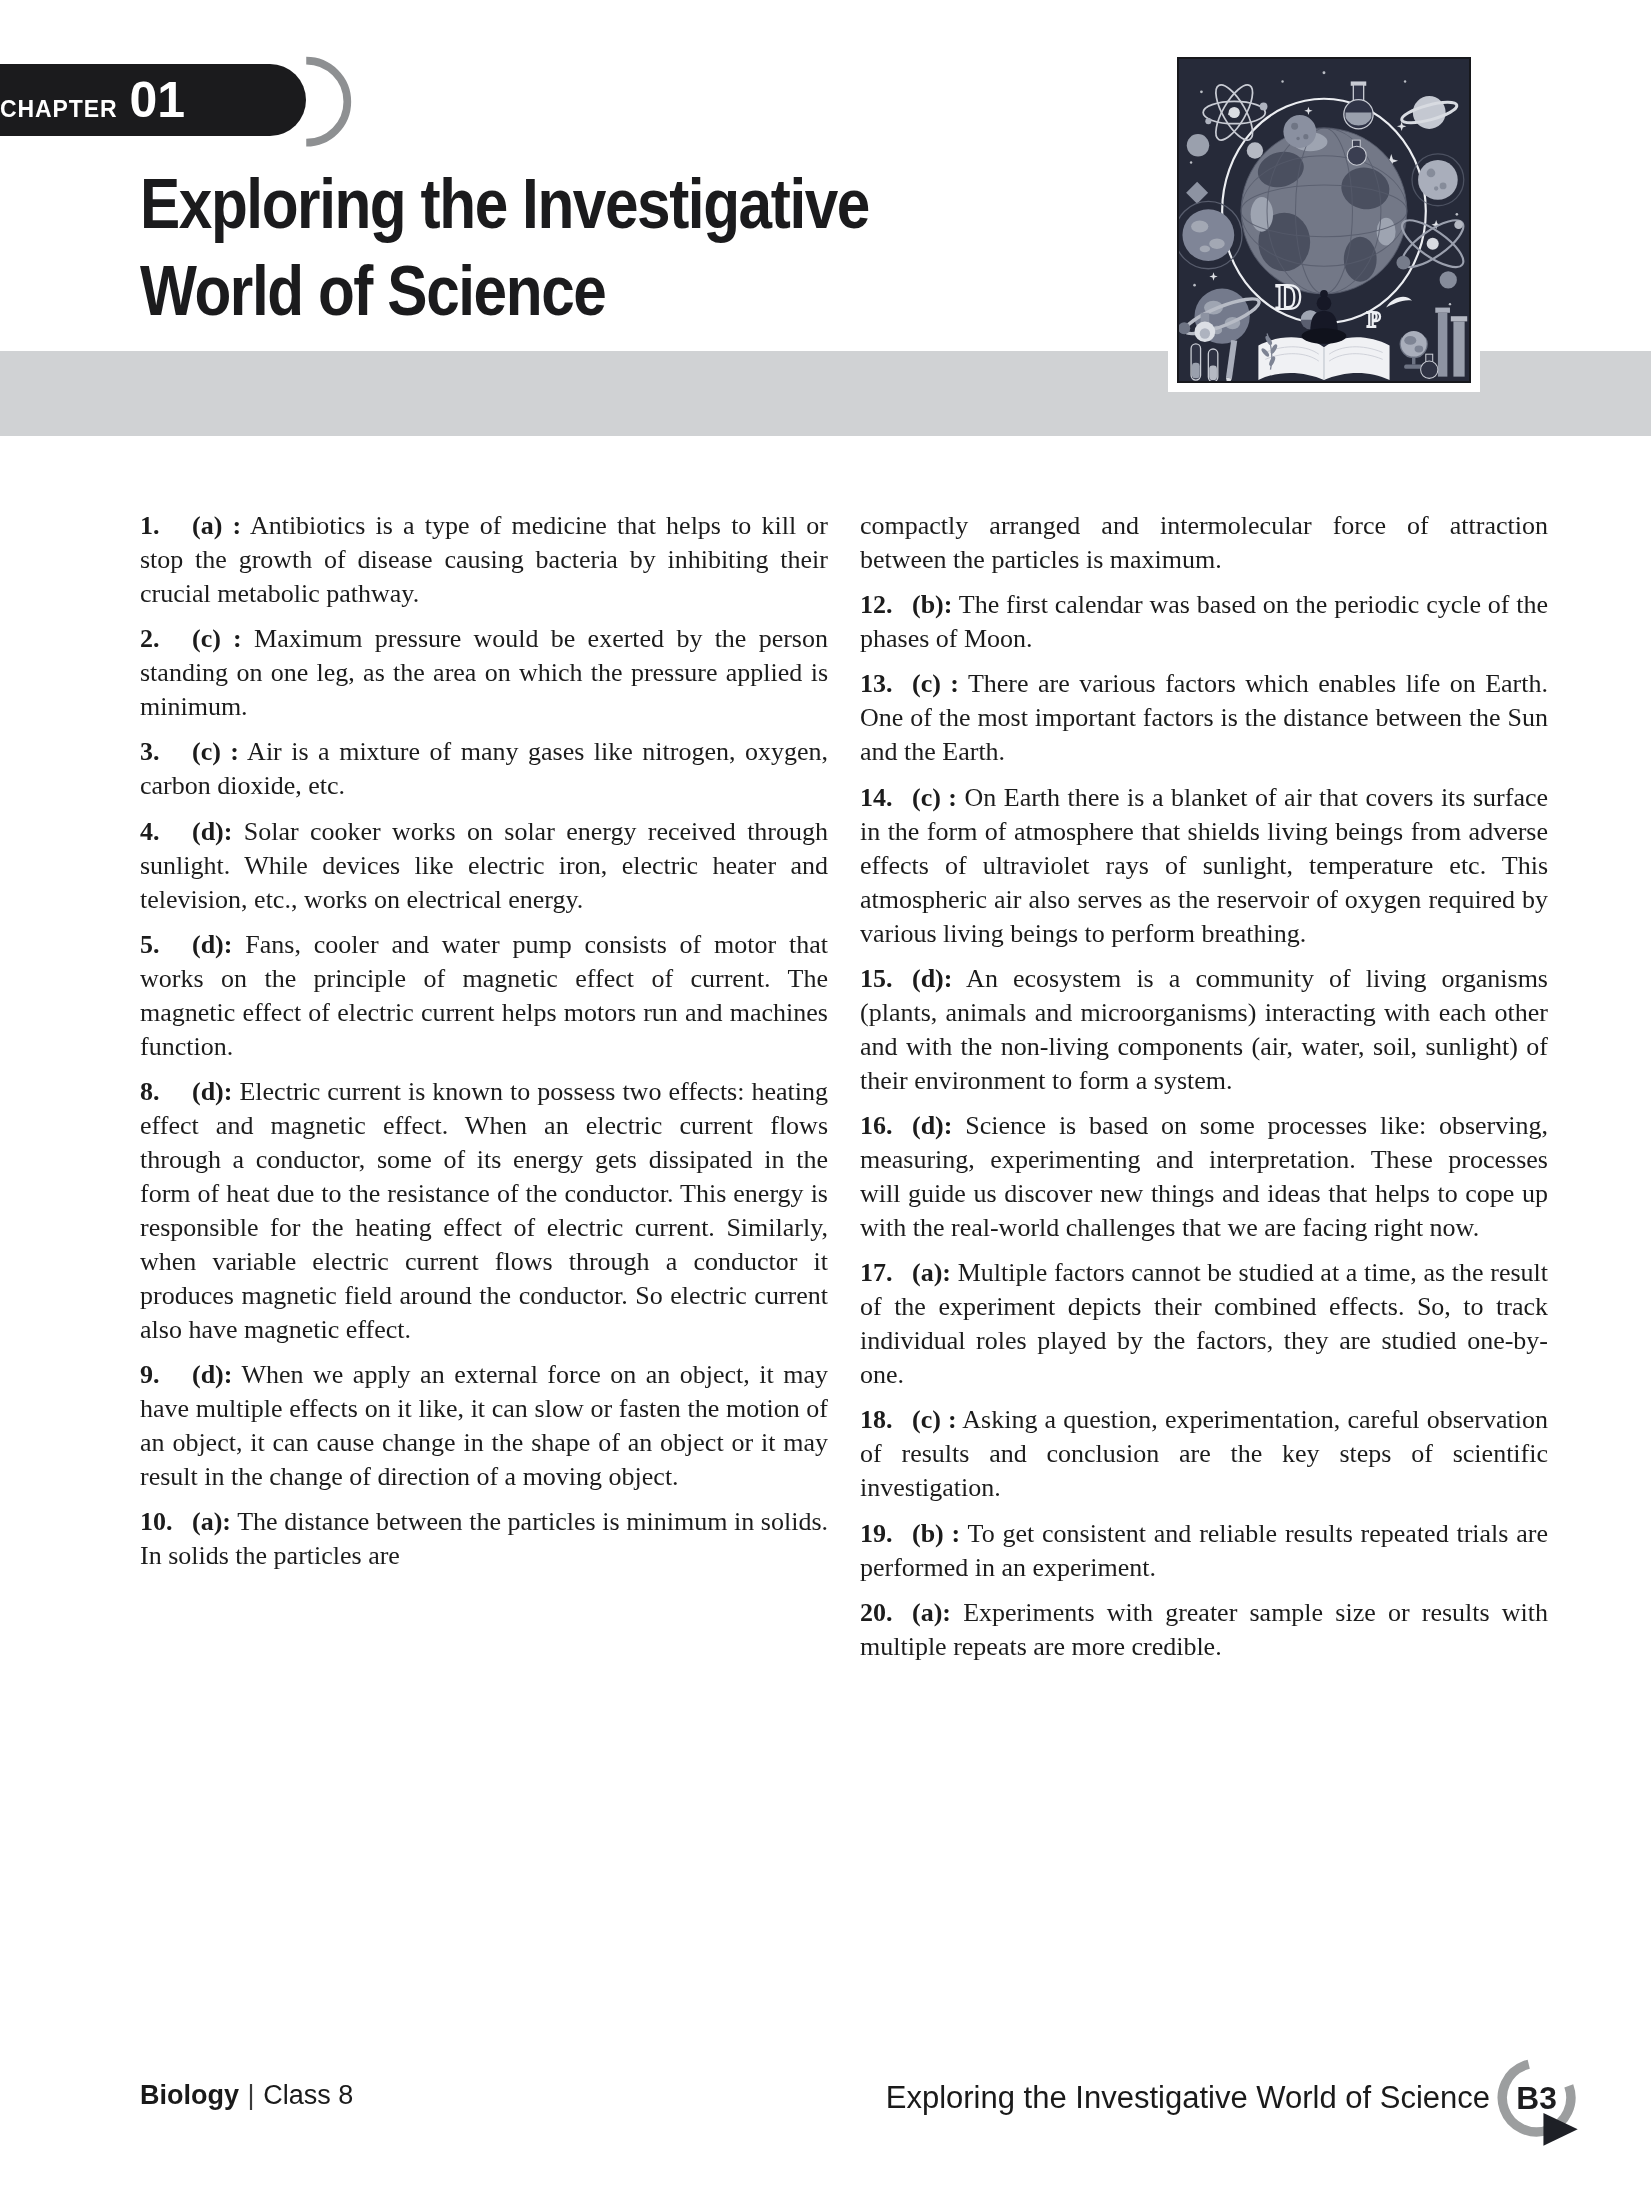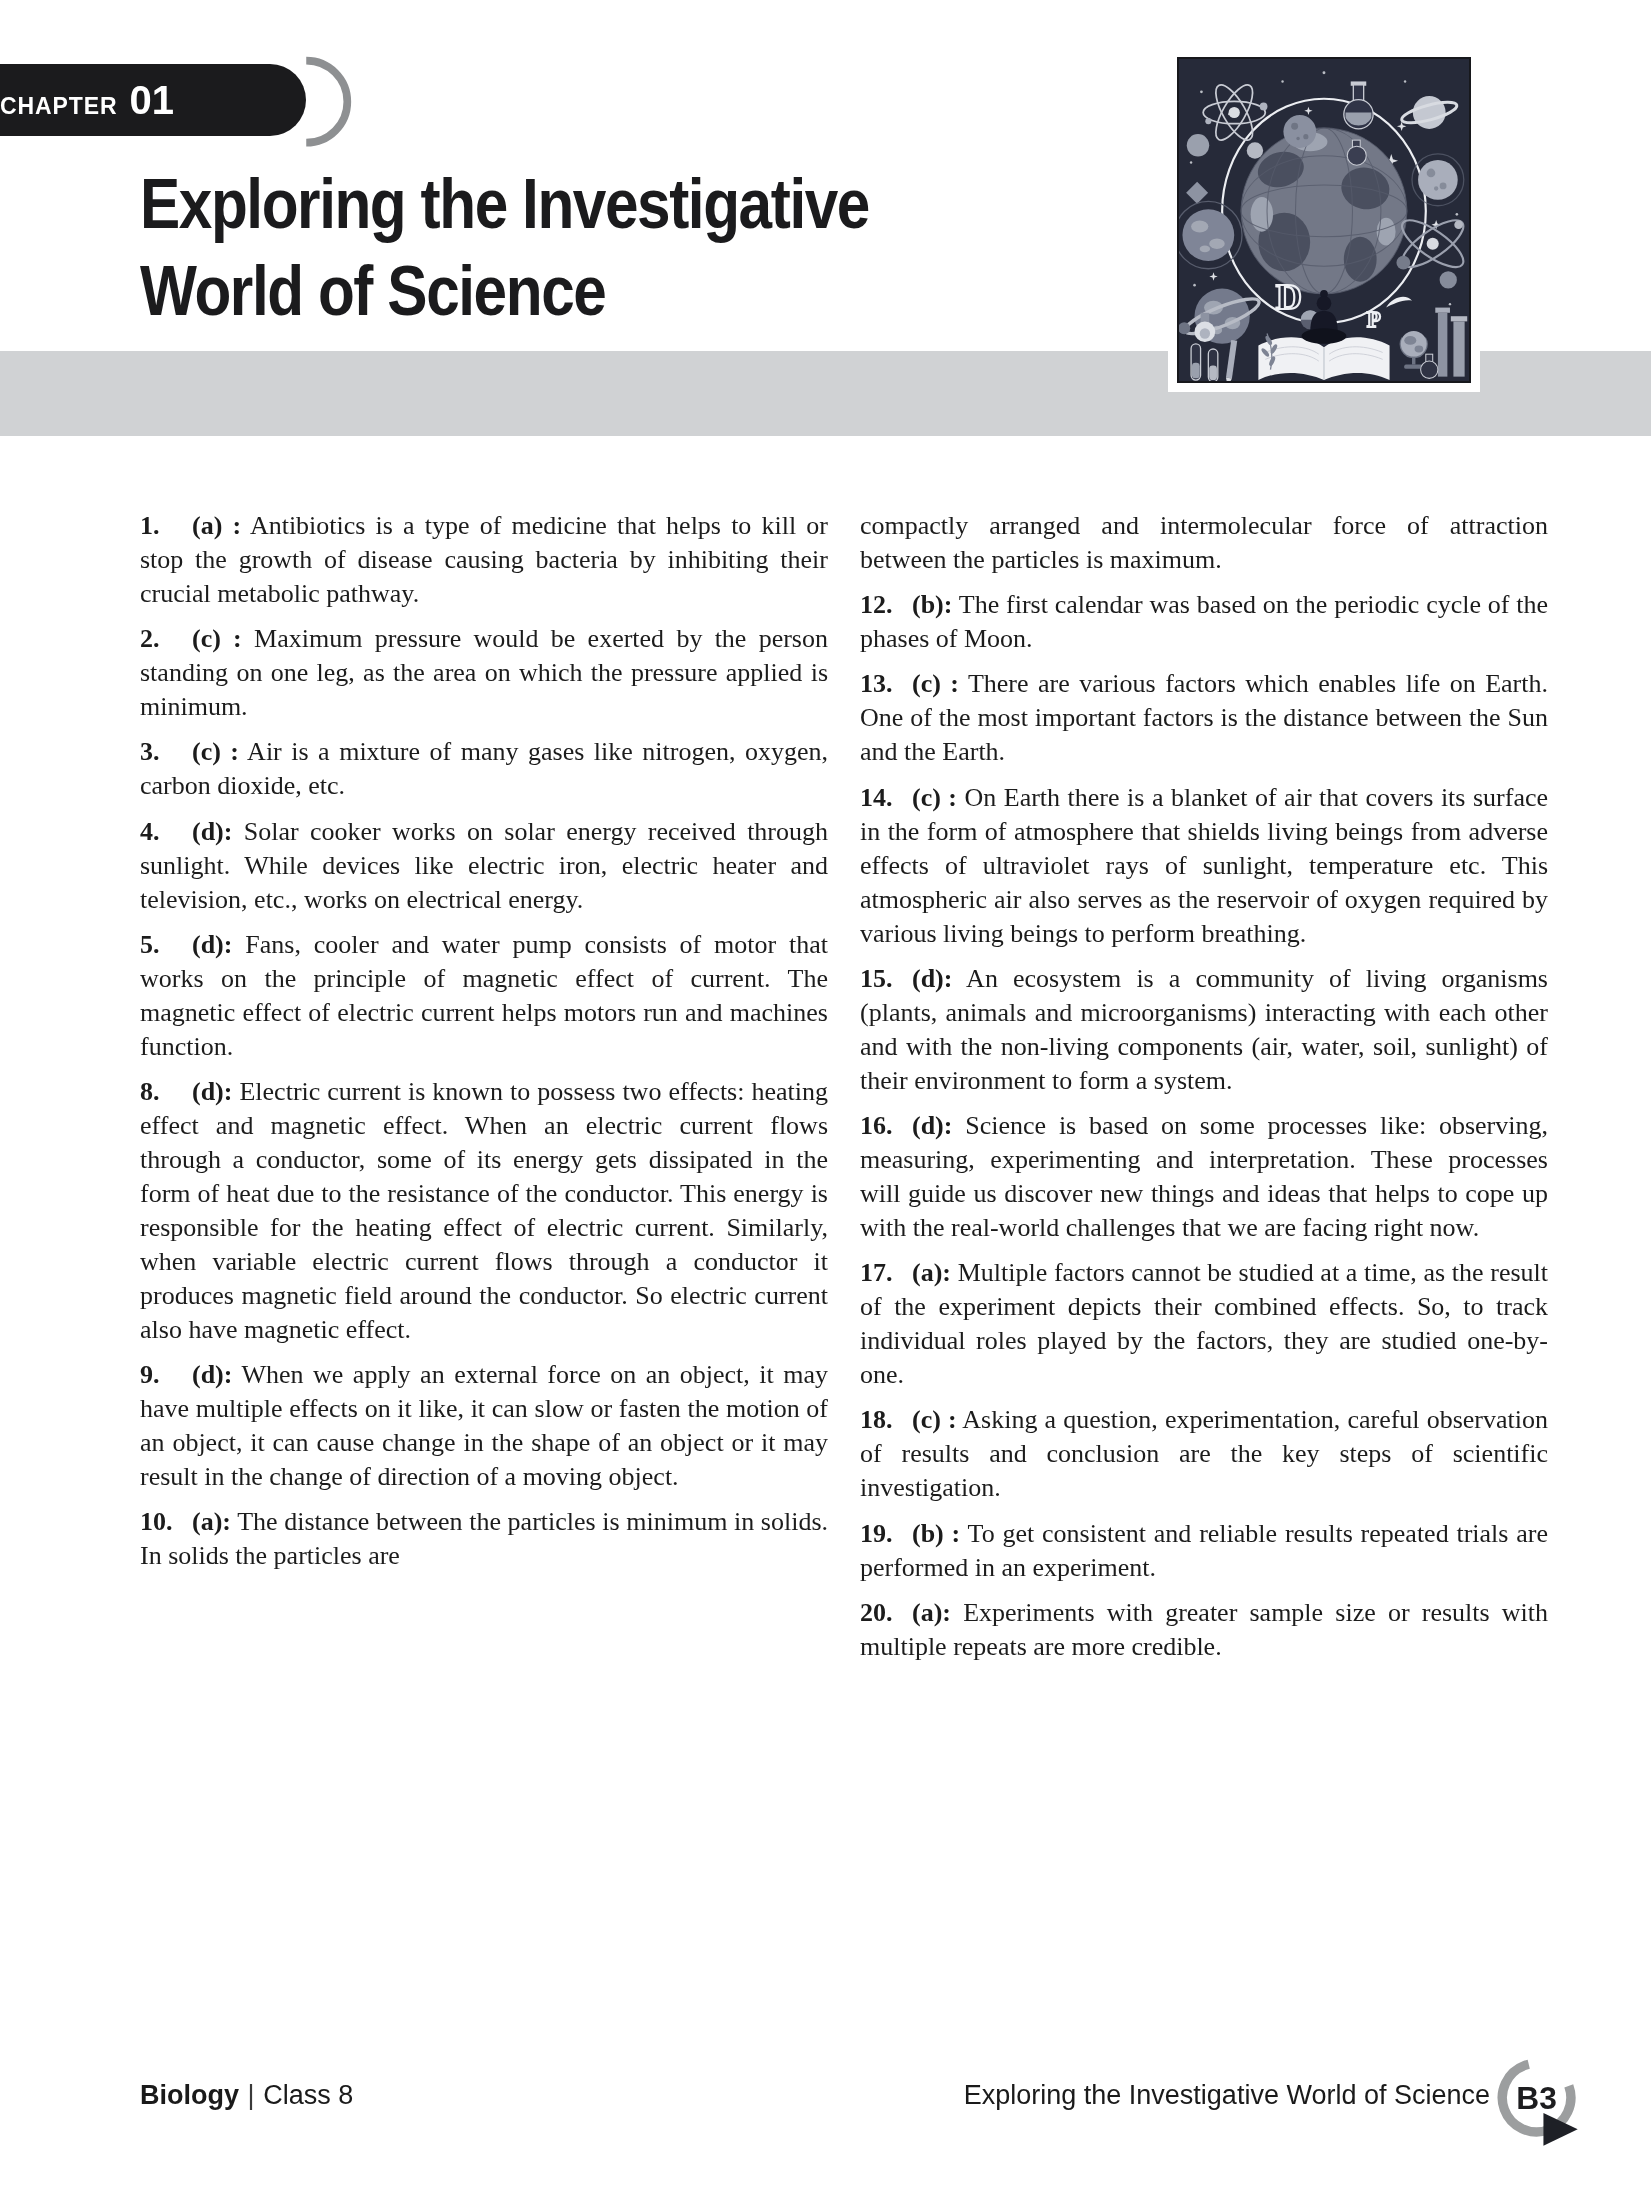--- a/index.html
+++ b/index.html
@@ -9,21 +9,21 @@
   }
   
   .gray-band{position:absolute;left:0;top:351px;width:1651px;height:85px;background:#d0d2d4;}
   .chapter-badge{
     position:absolute;left:0;top:64px;width:306px;height:72px;background:#1b1b1d;
     border-radius:0 36px 36px 0;display:flex;align-items:baseline;
     gap:12px;padding-right:26px;box-sizing:border-box;
     font-family:"Liberation Sans",sans-serif;color:#ffffff;
   }
   .chapter-badge .chap-word{font-size:23px;font-weight:700;letter-spacing:0.9px;line-height:72px;}
-  .chapter-badge .chap-num{font-size:40px;font-weight:700;line-height:72px;}
+  .chapter-badge .chap-num{font-size:50px;font-weight:700;line-height:72px;}
   .badge-arc{position:absolute;left:284px;top:55px;}
   .chapter-title{
     position:absolute;left:140px;top:160px;
     font-family:"Liberation Sans",sans-serif;font-weight:700;font-size:71px;line-height:87px;
     color:#1b1b1d;letter-spacing:-1.7px;transform:scaleX(0.85);transform-origin:left top;white-space:nowrap;
   }
   .illustration-box{
     position:absolute;left:1168px;top:48px;width:312px;height:344px;background:#ffffff;
     box-sizing:border-box;padding:8.6px;
   }
@@ -43,21 +43,21 @@
   .q-label{font-weight:700;}
   
   .footer-left{
     position:absolute;left:140px;top:2080px;font-family:"Liberation Sans",sans-serif;
     font-size:27px;color:#1a1a1a;
   }
   .footer-left b{font-weight:700;}
   .footer-left .sep{padding:0 8.6px;color:#3a3a3a;}
   .footer-right{
     position:absolute;right:161px;top:2080px;font-family:"Liberation Sans",sans-serif;
-    font-size:27px;color:#1a1a1a;white-space:nowrap;
+    font-size:31px;color:#1a1a1a;white-space:nowrap;
   }
   .page-badge{position:absolute;left:1492px;top:2046px;}
 </style>
 </head>
 <body>
 
 <div class="gray-band"></div>
 
 <div class="chapter-badge">
   <span class="chap-word">CHAPTER</span>

